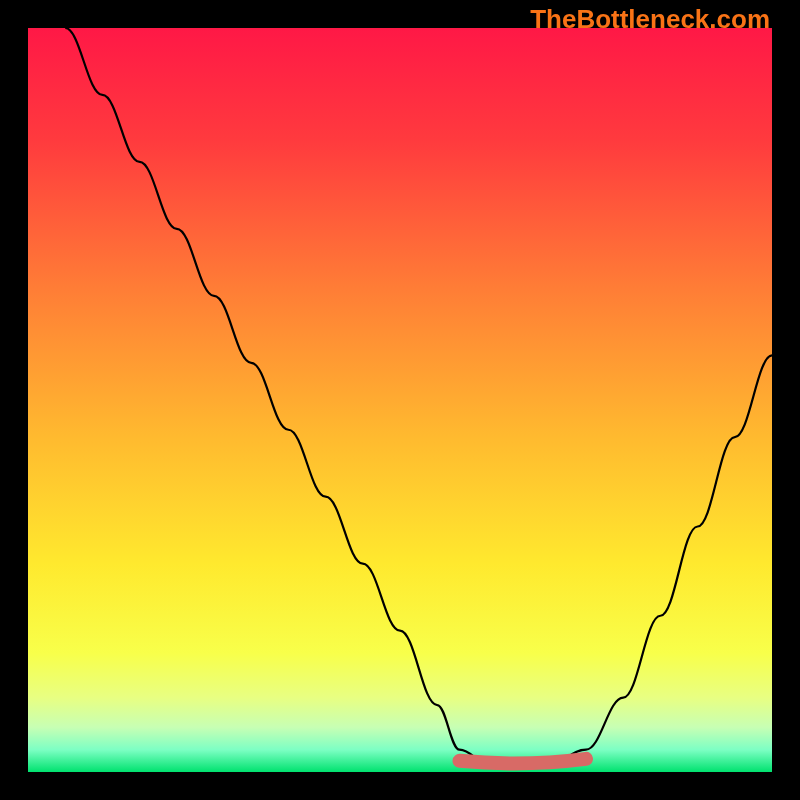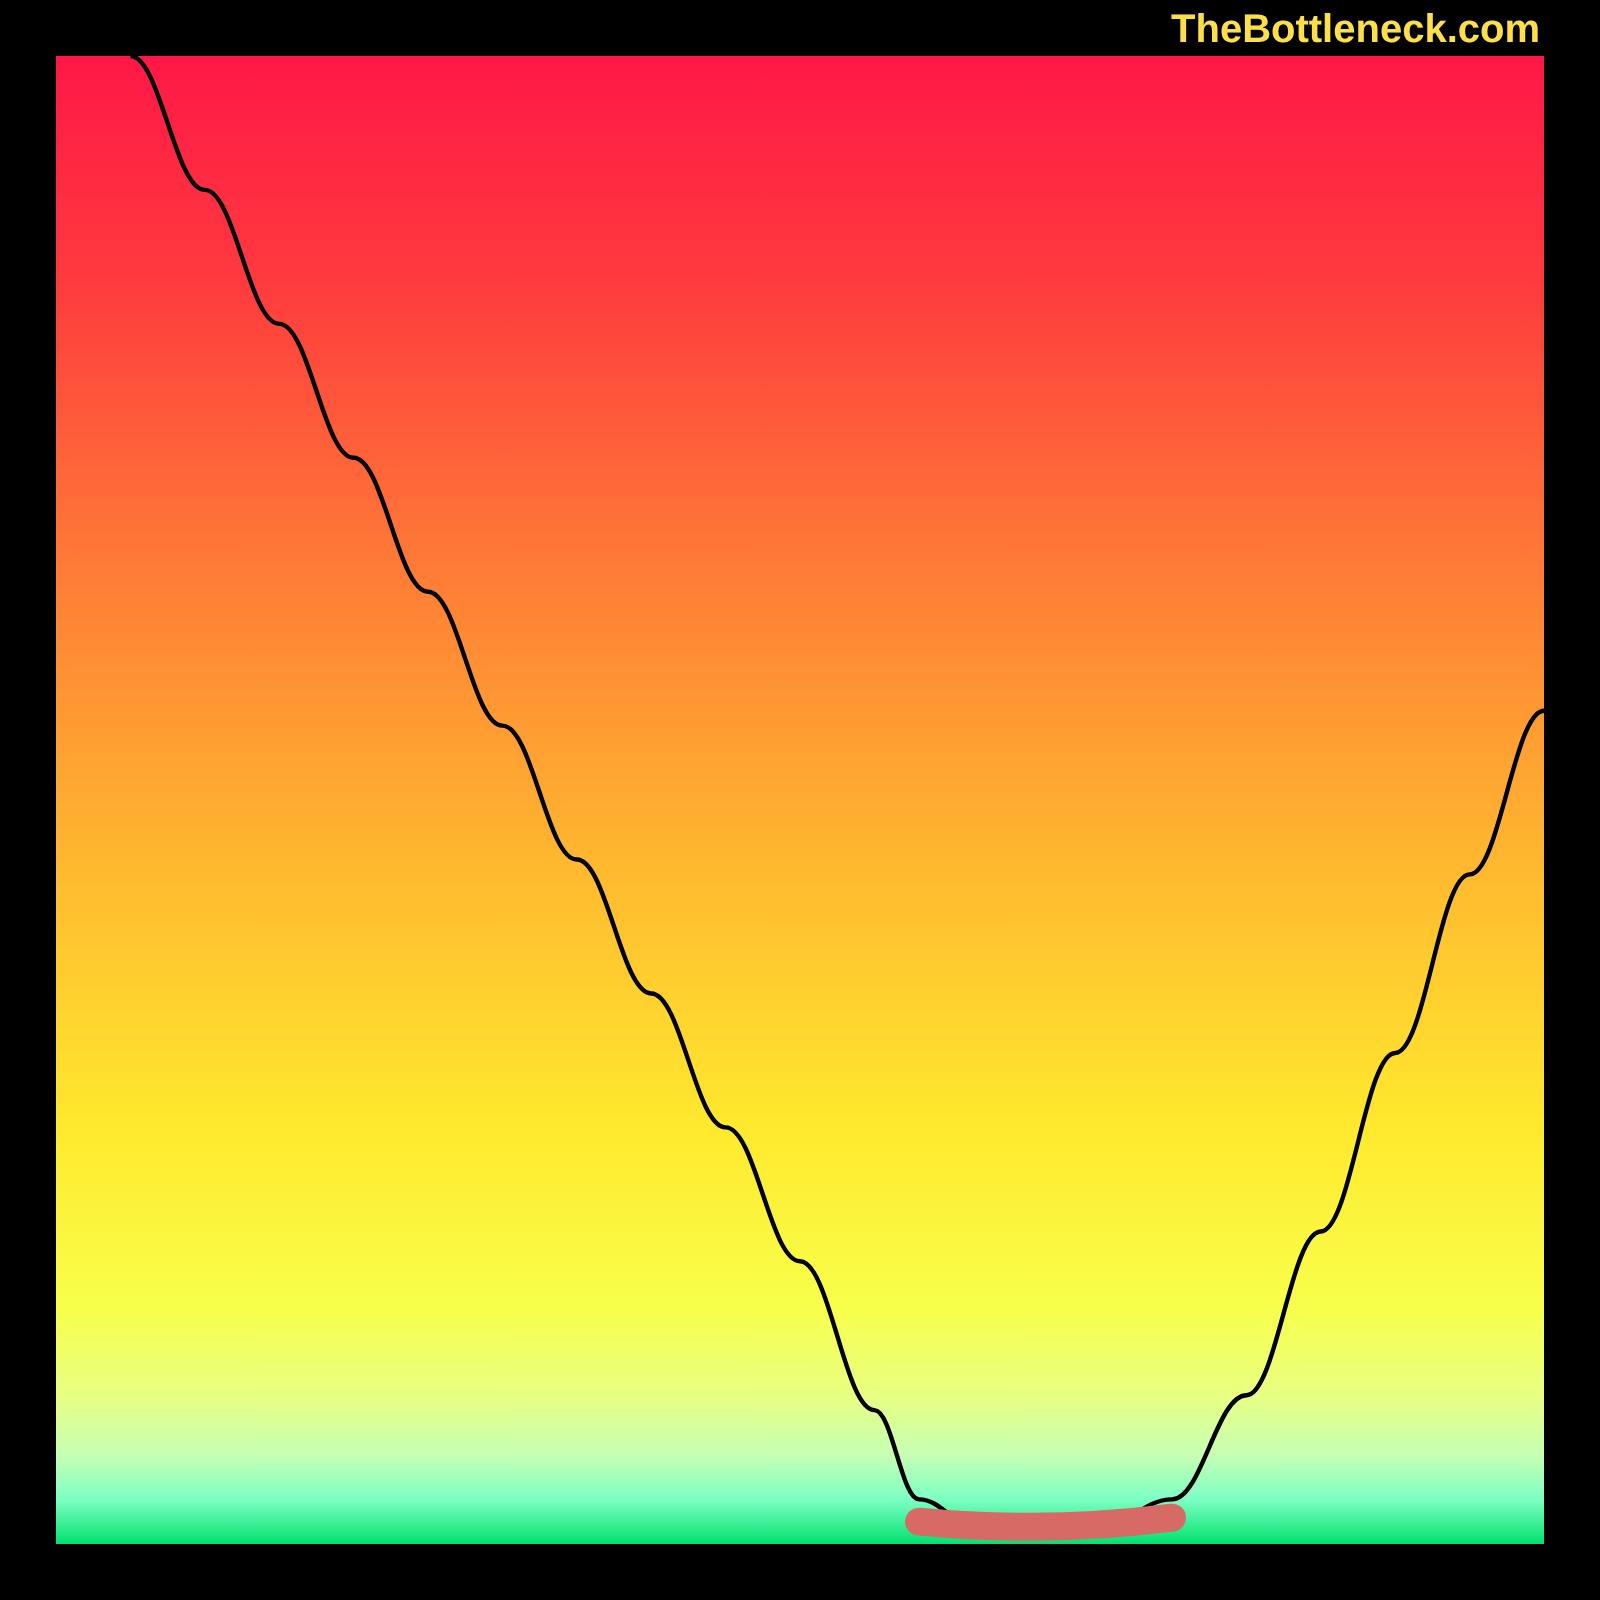--- a/index.html
+++ b/index.html
@@ -25,23 +25,23 @@
   .curve {
     position: absolute;
     inset: 0;
     pointer-events: none;
   }
   .watermark {
     position: absolute;
     top: 4px;
     right: 30px;
     font-family: Arial, sans-serif;
-    font-size: 20px;
+    font-size: 26px;
     font-weight: bold;
-    color: #fde047;
+    color: #f97316;
   }
 </style>
 </head>
 <body>
 <div class="frame">
 
   <div class="plot">
     <svg class="gradient" viewBox="0 0 744 744" preserveAspectRatio="none">
       <defs>
         <linearGradient id="bg" x1="0" y1="0" x2="0" y2="1">

